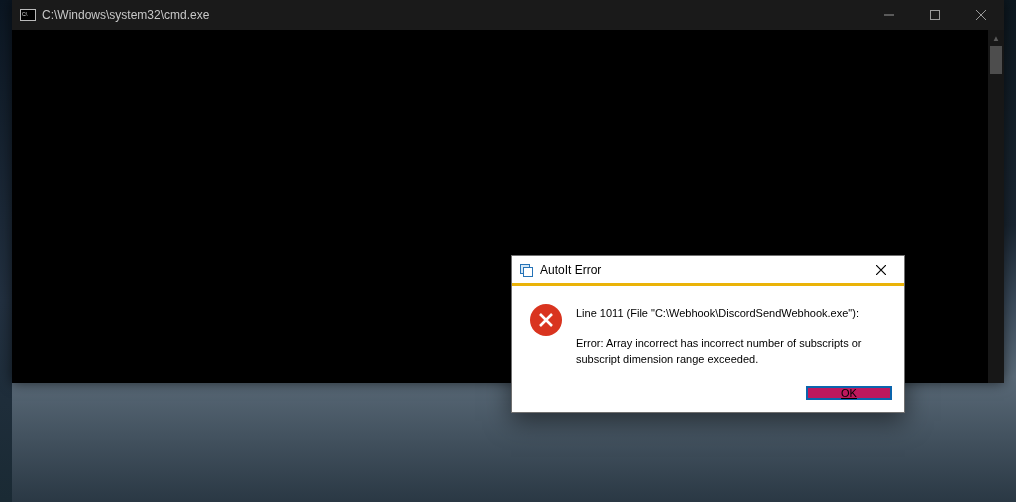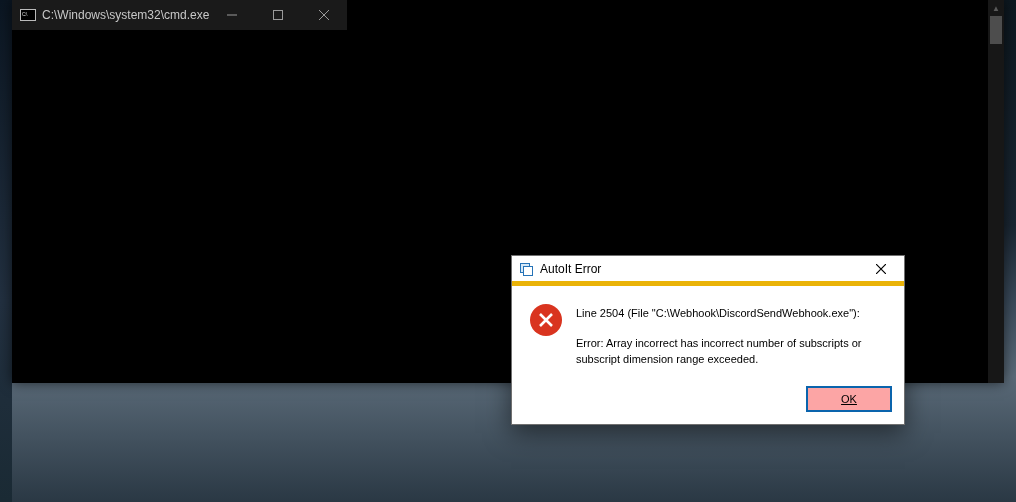--- a/index.html
+++ b/index.html
@@ -23,21 +23,21 @@
   
   .cmd-window {
     position: absolute;
     left: 12px;
     top: 0;
     width: 992px;
     height: 383px;
     background: #000;
     box-shadow: 0 0 12px rgba(0,0,0,.6);
     display: flex;
-    flex-direction: row;
+    flex-direction: column;
   }
   .cmd-titlebar {
     height: 30px;
     background: #1a1a1a;
     display: flex;
     align-items: center;
     color: #c8c8c8;
     font-size: 12px;
     user-select: none;
   }
@@ -104,21 +104,21 @@
     border: 1px solid #707070;
     box-shadow: 0 8px 24px rgba(0,0,0,.5);
     color: #000;
   }
   .dlg-titlebar {
     height: 30px;
     background: #ffffff;
     display: flex;
     align-items: center;
     padding: 0 6px 0 6px;
-    border-bottom: 5px solid #eab308;
+    border-bottom: 3px solid #eab308;
   }
   .dlg-appicon {
     width: 16px; height: 16px;
     margin-right: 6px;
     position: relative;
   }
   .dlg-appicon .sq {
     position:absolute;
     border:1px solid #2673b7;
     background:#d7e9f7;
@@ -161,22 +161,22 @@
   }
   .dlg-text .line1 { margin-bottom: 14px; }
 
   .dlg-buttons {
     display:flex;
     justify-content:flex-end;
     padding: 10px 12px 12px 12px;
   }
   .dlg-ok {
     width: 86px;
-    height: 26px;
-    background: #fca5a5;
+    height: 14px;
+    background: #be185d;
     border: 2px solid #0a64ad;
     font-size: 11px;
     color:#000;
     cursor: pointer;
     display:flex;align-items:center;justify-content:center;text-decoration:underline;
   }
 </style>
 </head>
 <body>
 
@@ -225,20 +225,20 @@
         </svg>
     </div>
   </div>
   <div class="dlg-content">
     <div class="err-icon">
       <svg viewBox="0 0 16 16">
           <path d="M2 2 L14 14 M14 2 L2 14"></path>
         </svg>
     </div>
     <div class="dlg-text">
-      <div class="line1">Line 2504  (File "C:\Webhook\DiscordSendWebhook.exe"):</div>
+      <div class="line1">Line 1011  (File "C:\Webhook\DiscordSendWebhook.exe"):</div>
       <div class="line2">Error: Array incorrect has incorrect number of subscripts or subscript dimension range exceeded.</div>
     </div>
   </div>
   <div class="dlg-buttons">
     <div class="dlg-ok">OK</div>
   </div>
 </div>
 
 </body></html>

